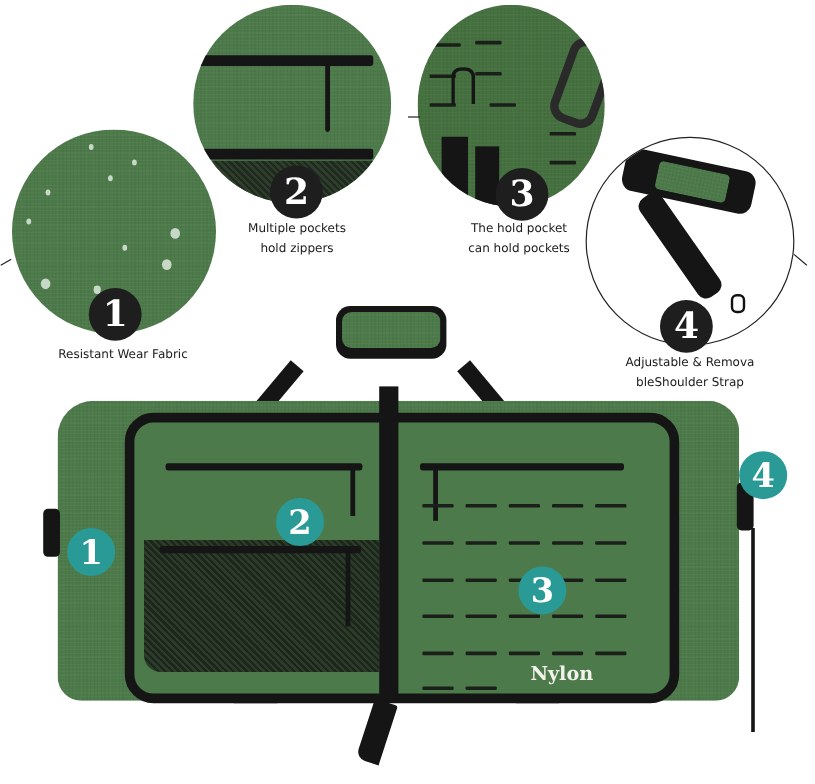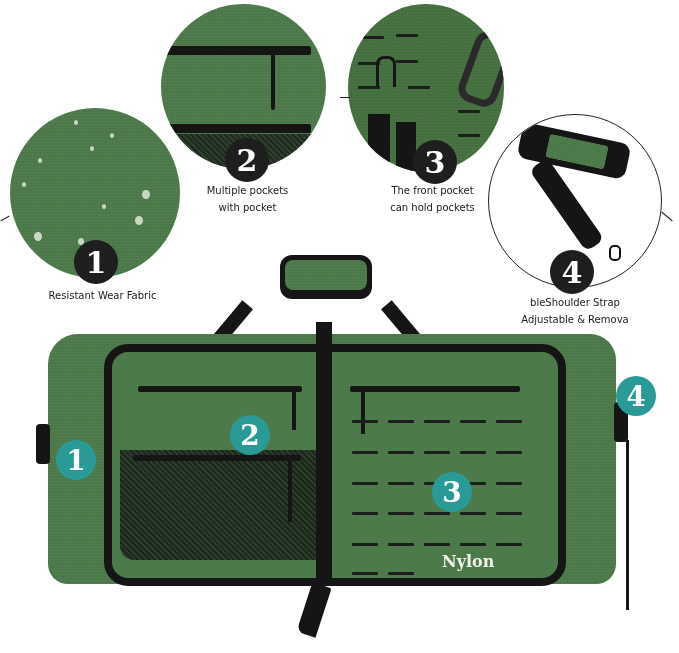--- a/index.html
+++ b/index.html
@@ -44,56 +44,56 @@
 
 <div class="circle fabric" style="left:161px;top:4px;width:165px;height:165px;">
   <div class="zip" style="left:0;top:42px;width:150px;"></div>
   <div class="abs black" style="left:110px;top:44px;width:4px;height:62px;border-radius:2px;"></div>
   <div class="zip" style="left:0;top:120px;width:150px;"></div>
   <div class="abs" style="left:0;top:130px;width:165px;height:40px;background:repeating-linear-gradient(45deg,#1f2a1e 0 2px,#2f3d2d 2px 4px);"></div>
 </div>
 <div class="numdark" style="left:225px;top:138px;">2</div>
 <div class="cap" style="left:180px;top:182px;width:135px;">
   <div>Multiple pockets</div>
-  <div>with pocket</div>
+  <div>hold zippers</div>
 </div>
 
 <div class="circle fabric" style="left:348px;top:4px;width:156px;height:168px;background-color:#45703f;">
   <div class="slot" style="left:14px;top:32px;width:22px;"></div>
   <div class="slot" style="left:48px;top:30px;width:22px;"></div>
   <div class="slot" style="left:10px;top:58px;width:22px;"></div>
   <div class="slot" style="left:48px;top:56px;width:22px;"></div>
   <div class="slot" style="left:10px;top:82px;width:22px;"></div>
   <div class="slot" style="left:60px;top:82px;width:22px;"></div>
   <div class="slot" style="left:110px;top:106px;width:22px;"></div>
   <div class="slot" style="left:110px;top:130px;width:22px;"></div>
   <div class="abs black" style="left:20px;top:110px;width:22px;height:60px;"></div>
   <div class="abs black" style="left:48px;top:118px;width:20px;height:55px;"></div>
   <div class="abs" style="left:28px;top:52px;width:14px;height:28px;border:3px solid #151515;border-radius:8px 8px 0 0;border-bottom:none;"></div>
   <div class="abs" style="left:118px;top:28px;width:26px;height:60px;border:7px solid #2a2a2a;border-radius:14px;transform:rotate(20deg);"></div>
 </div>
 <div class="numdark" style="left:413px;top:140px;">3</div>
 <div class="lead" style="left:340px;top:97px;width:10px;"></div>
 <div class="cap" style="left:370px;top:182px;width:125px;">
-  <div>The front pocket</div>
+  <div>The hold pocket</div>
   <div>can hold pockets</div>
 </div>
 
 <div class="circle" style="left:488px;top:114px;width:172px;height:172px;border:1px solid #222;background:#fff;">
   <div class="abs black" style="left:30px;top:18px;width:110px;height:36px;border-radius:10px;transform:rotate(12deg);">
     <div class="abs fabric" style="left:28px;top:6px;width:60px;height:24px;border-radius:4px;"></div>
   </div>
   <div class="abs black" style="left:40px;top:55px;width:22px;height:100px;border-radius:8px;transform:rotate(-35deg);transform-origin:top left;"></div>
   <div class="abs" style="left:120px;top:130px;width:8px;height:12px;border:2px solid #111;border-radius:5px;"></div>
 </div>
 <div class="numdark" style="left:550px;top:250px;">4</div>
 <div class="lead" style="left:660px;top:216px;width:14px;transform:rotate(40deg);"></div>
 <div class="cap" style="left:500px;top:294px;width:150px;">
+  <div>Adjustable &amp; Remova</div>
   <div>bleShoulder Strap</div>
-  <div>Adjustable &amp; Remova</div>
 </div>
 
 <div class="abs" style="left:0;top:0;width:679px;height:653px;pointer-events:none;">
 
   <div class="abs black" style="left:280px;top:255px;width:92px;height:44px;border-radius:12px;">
     <div class="abs fabric" style="left:5px;top:5px;width:82px;height:30px;border-radius:8px;"></div>
   </div>
 
   <div class="abs black" style="left:222px;top:298px;width:14px;height:58px;transform:rotate(40deg);"></div>
   <div class="abs black" style="left:398px;top:298px;width:14px;height:58px;transform:rotate(-40deg);"></div>

